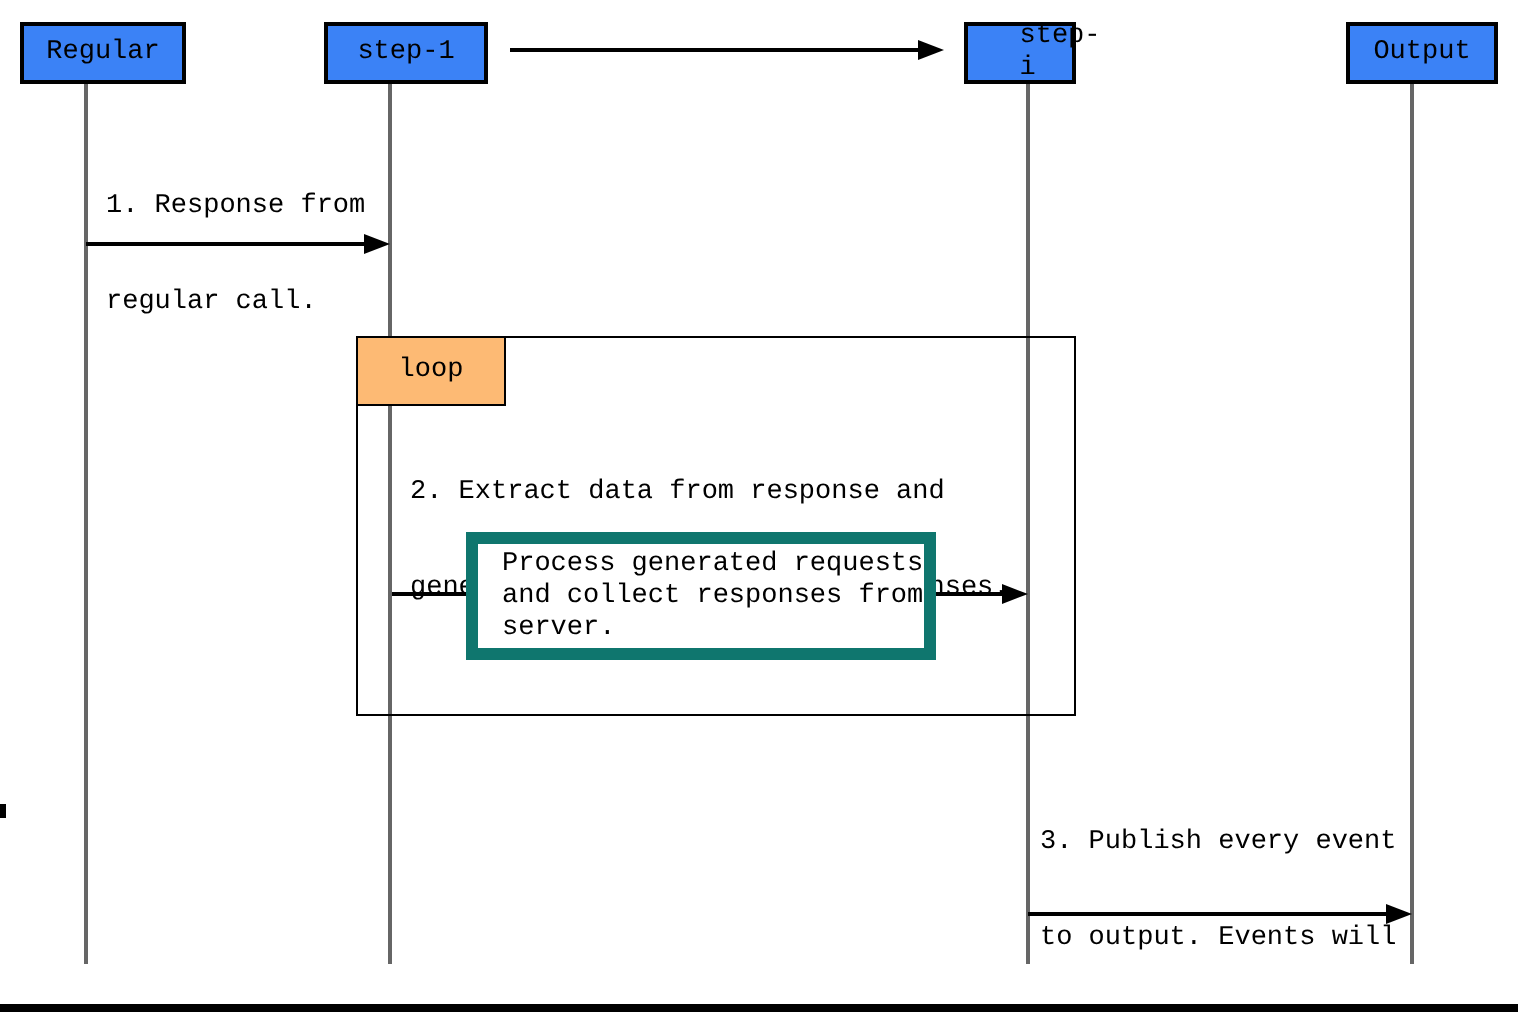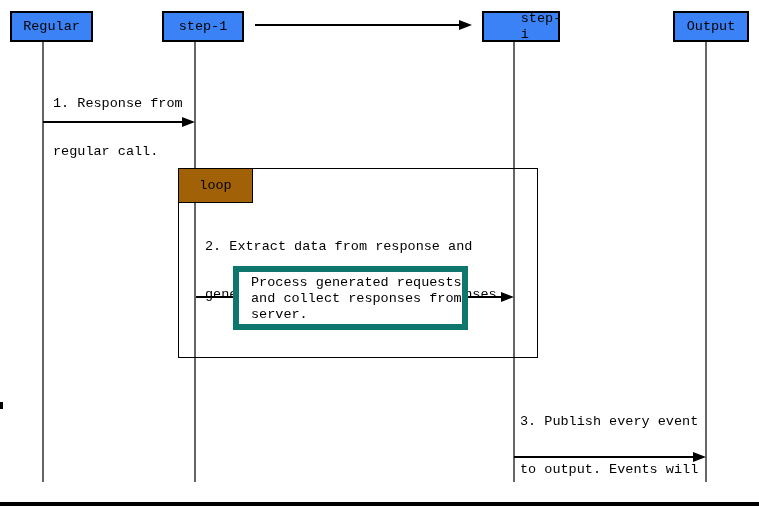--- a/index.html
+++ b/index.html
@@ -16,32 +16,32 @@
   .hline { position:absolute; height:2px; background:#000; }
   .arrowhead {
     position:absolute; width:0; height:0;
     border-top:5px solid transparent; border-bottom:5px solid transparent;
     border-left:13px solid #000;
   }
   .txt { position:absolute; white-space:pre; }
   .loop-frame { position:absolute; left:178px; top:168px; width:360px; height:190px;
     border:1.5px solid #000; box-sizing:border-box; background:transparent; }
   .loop-label { position:absolute; left:178px; top:168px; width:75px; height:35px;
-    border:1.5px solid #000; box-sizing:border-box; background:#a16207;
+    border:1.5px solid #000; box-sizing:border-box; background:#fdba74;
     display:flex; align-items:center; justify-content:center; }
   .process-box { position:absolute; left:233px; top:266px; width:235px; height:64px;
     border:6px solid #0f766e; box-sizing:border-box; background:#fff;
     padding:3px 0 0 12px; }
   .bottom-bar { position:absolute; left:0; top:502px; width:759px; height:4px; background:#000; }
   .edge-mark { position:absolute; left:0; top:402px; width:3px; height:7px; background:#000; }
 
   
   .a-regular { left:10px;  top:11px; width:83px; height:31px; }
   .a-step1   { left:162px; top:11px; width:82px; height:31px; }
-  .a-stepi   { left:482px; top:11px; width:78px; height:31px;padding-left:40px; }
+  .a-stepi   { left:482px; top:11px; width:56px; height:31px;padding-left:40px; }
   .a-output  { left:673px; top:11px; width:76px; height:31px; }
 
   
   .l-regular { left:42px; }
   .l-step1   { left:194px; }
   .l-stepi   { left:513px; }
   .l-output  { left:705px; }
 </style>
 </head>
 <body>

